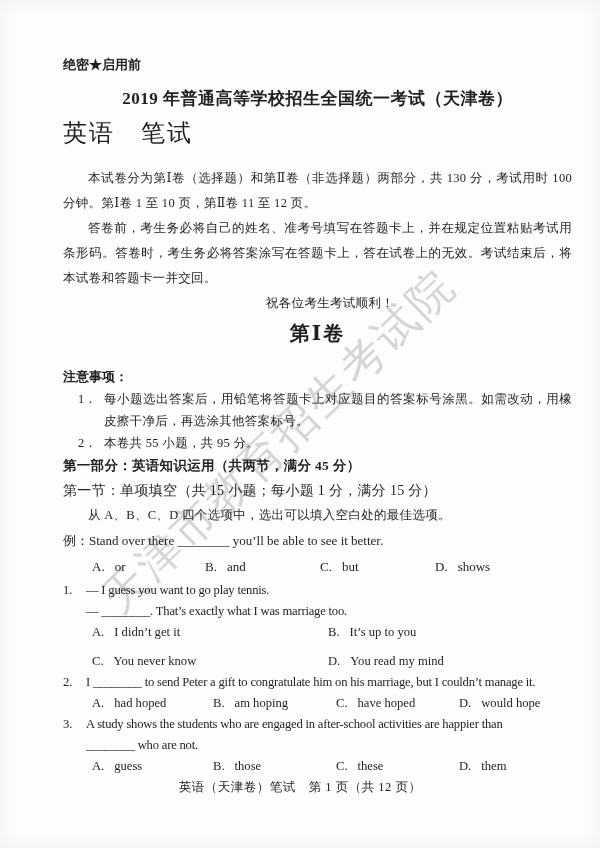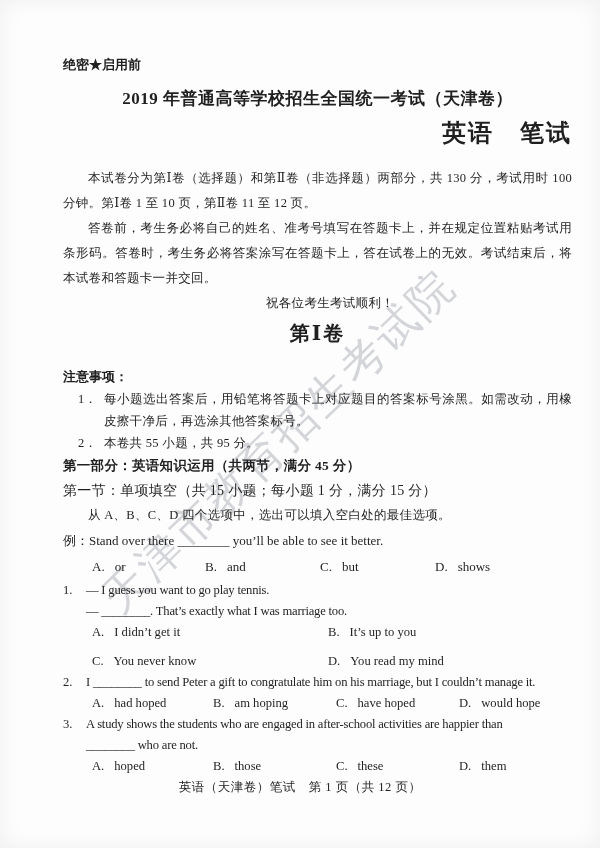--- a/index.html
+++ b/index.html
@@ -44,22 +44,22 @@
     margin: 12px 0 0 0;
     font-size: 17px;
     font-weight: bold;
     text-align: center;
     line-height: 26px;
     letter-spacing: 0.5px;
   }
   .subject-title {
     margin: 4px 0 0 0;
     font-size: 24px;
-    font-weight: bold;
-    text-align: right;
+    font-weight: normal;
+    text-align: left;
     line-height: 34px;
     letter-spacing: 2px;
   }
   .para {
     margin: 0;
     font-size: 12.5px;
     line-height: 25px;
     text-align: justify;
     text-indent: 2em;
     letter-spacing: 0.3px;
@@ -228,21 +228,21 @@
         </div>
       </div>
     </div>
 
     <div class="q">
       <span class="q-num">3.</span>
       <div class="q-body">
         <div class="q-line">A study shows the students who are engaged in after-school activities are happier than</div>
         <div class="q-line">________ who are not.</div>
         <div class="opts opts4">
-          <span class="opt"><span class="opt-label">A.</span><span>hoped</span></span>
+          <span class="opt"><span class="opt-label">A.</span><span>guess</span></span>
           <span class="opt"><span class="opt-label">B.</span><span>those</span></span>
           <span class="opt"><span class="opt-label">C.</span><span>these</span></span>
           <span class="opt"><span class="opt-label">D.</span><span>them</span></span>
         </div>
       </div>
     </div>
 
   </div>
 
   <div class="footer">英语（天津卷）笔试　第 1 页（共 12 页）</div>

